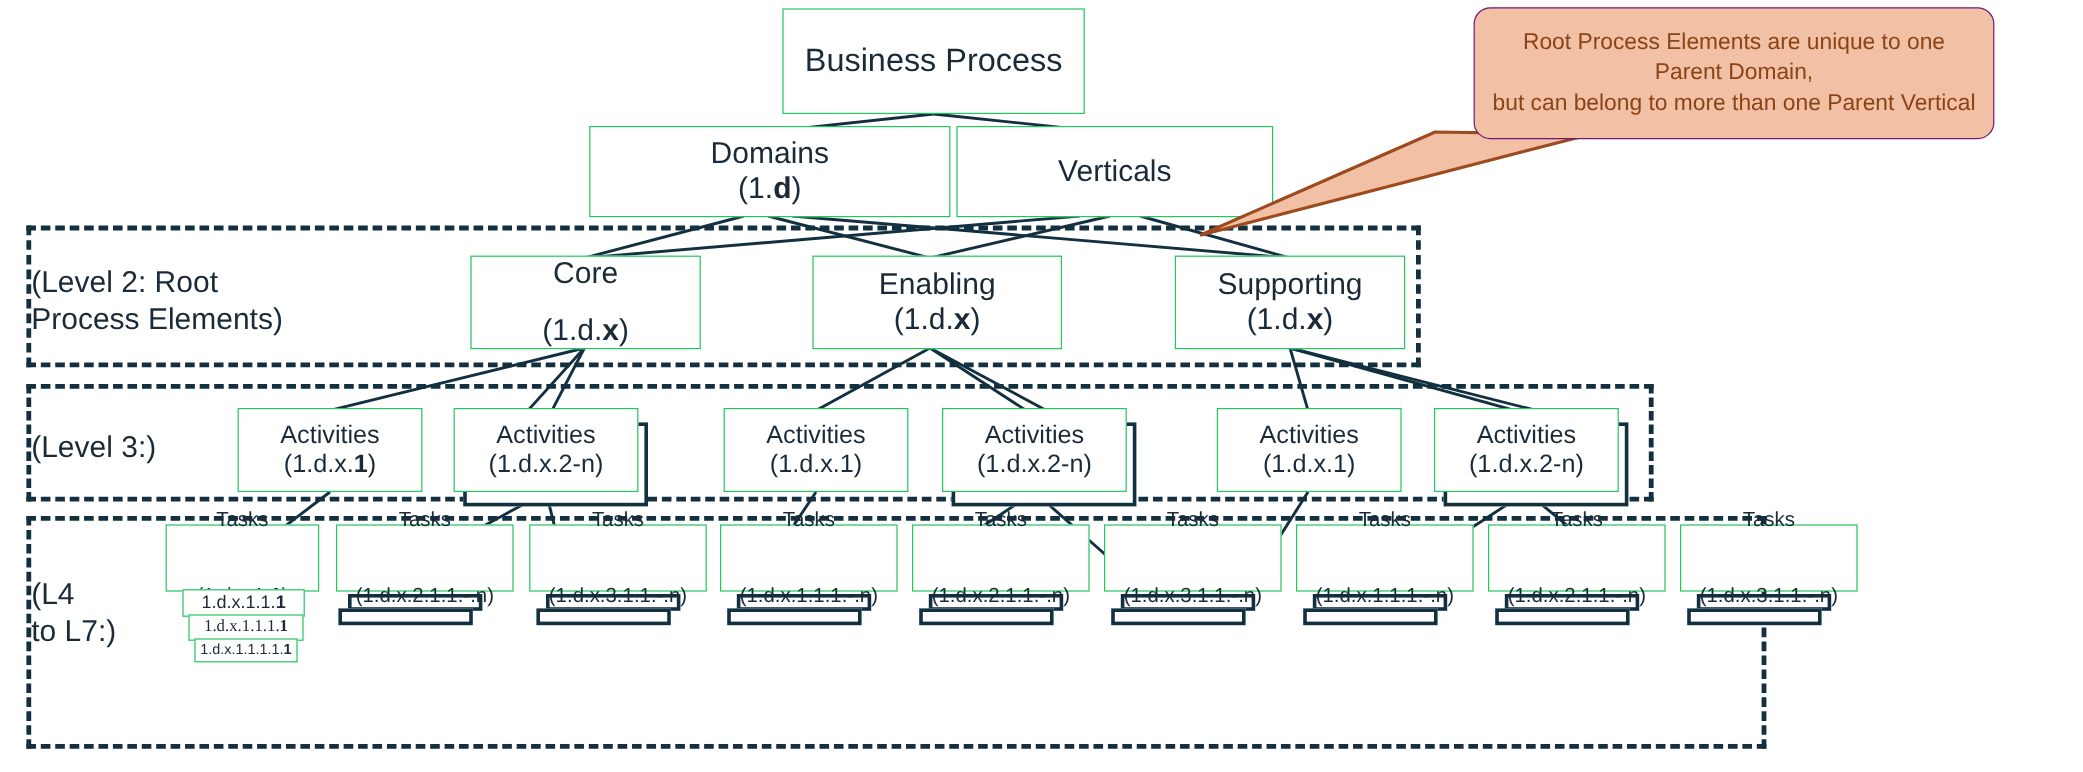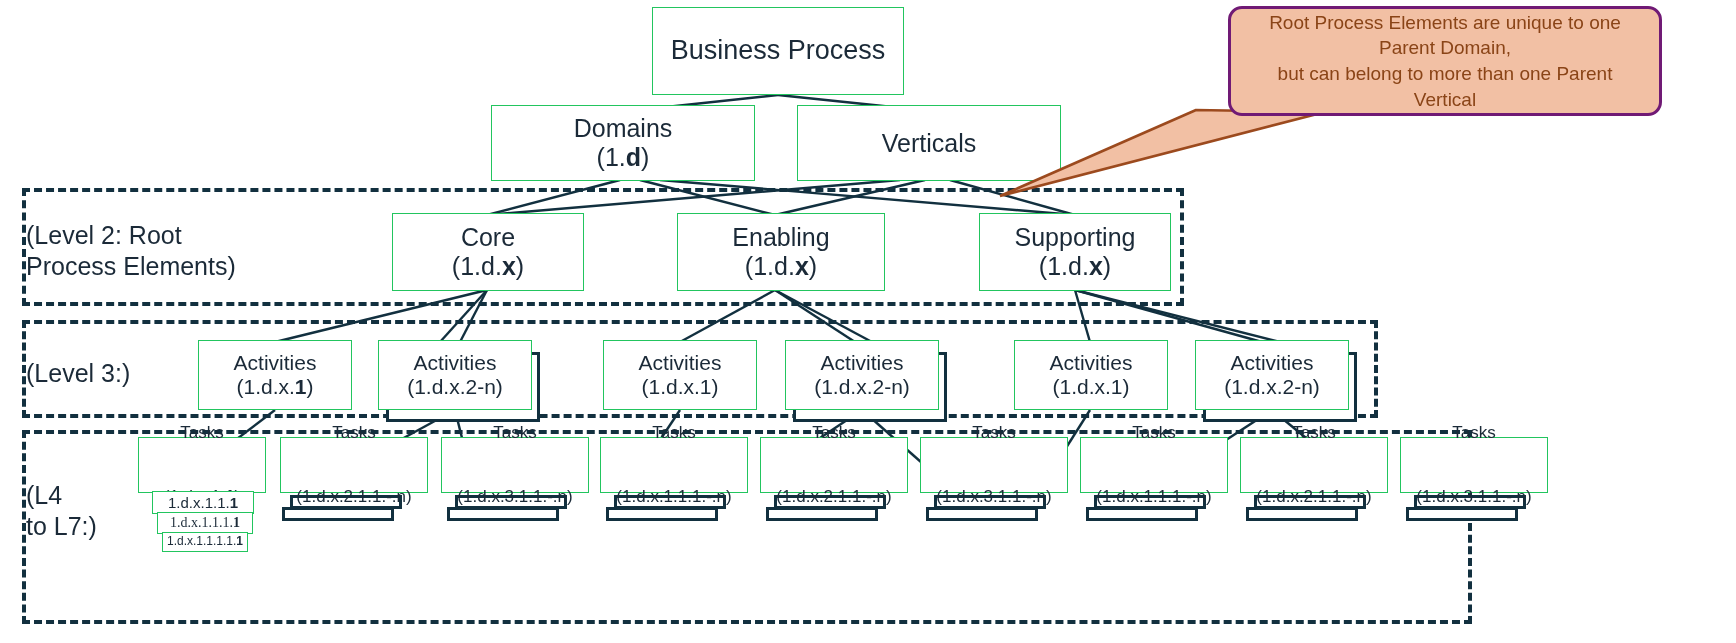--- a/index.html
+++ b/index.html
@@ -57,21 +57,21 @@
     position:absolute;
     font-size:25px;
     color:#1b2a38;
     line-height:1.25;
     white-space:pre-line;
     text-align:left;
   }
   .callout{
     position:absolute;
     box-sizing:border-box;
-    border:3px solid #701a75;
+    border:1px solid #701a75;
     background:#f2c0a4;
     border-radius:14px;
     color:#8a4417;
     font-size:19px;
     line-height:1.35;
     text-align:center;
     display:flex;
     align-items:center;
     justify-content:center;
     padding:6px 14px;
@@ -130,29 +130,29 @@
   <div class="grouplabel" style="left:26px;top:358px;width:200px;">(Level 3:)</div>
 
   <div class="dashgroup" style="left:22px;top:430px;width:1450px;height:194px;"></div>
   <div class="grouplabel" style="left:26px;top:480px;width:140px;">(L4
 to L7:)</div>
 
   <div class="box b-root" style="left:652px;top:7px;width:252px;height:88px;">
     <span class="l1">Business Process</span>
   </div>
 
-  <div class="box b-lvl1" style="left:491px;top:105px;width:264px;height:76px;">
+  <div class="box b-lvl1" style="left:491px;top:105px;width:301px;height:76px;">
     <span class="l1">Domains</span>
     <span class="l2">(1.<b>d</b>)</span>
   </div>
   <div class="box b-lvl1" style="left:797px;top:105px;width:264px;height:76px;">
     <span class="l1">Verticals</span>
   </div>
 
-  <div class="box b-lvl2" style="left:392px;top:213px;width:192px;height:78px;">
+  <div class="box b-lvl2" style="left:392px;top:213px;width:192px;height:78px;justify-content:space-between;">
     <span class="l1">Core</span>
     <span class="l2">(1.d.<b>x</b>)</span>
   </div>
   <div class="box b-lvl2" style="left:677px;top:213px;width:208px;height:78px;">
     <span class="l1">Enabling</span>
     <span class="l2">(1.d.<b>x</b>)</span>
   </div>
   <div class="box b-lvl2" style="left:979px;top:213px;width:192px;height:78px;">
     <span class="l1">Supporting</span>
     <span class="l2">(1.d.<b>x</b>)</span>

